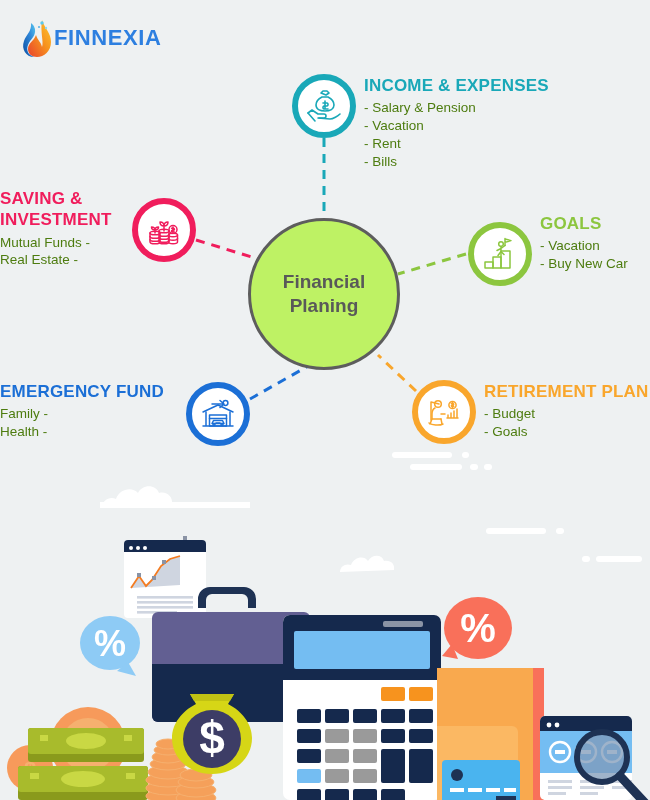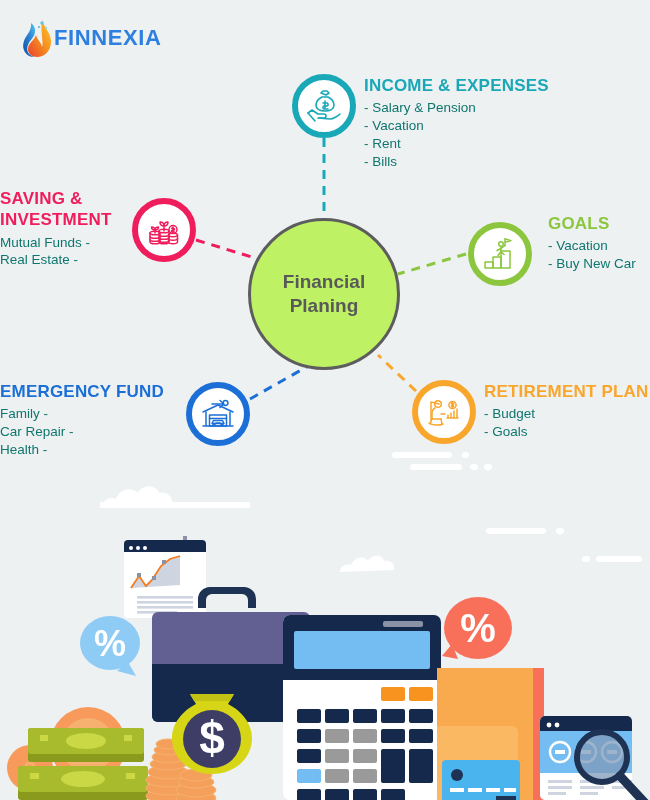--- a/index.html
+++ b/index.html
@@ -41,21 +41,21 @@
     position:relative; z-index:5;
   }
   .bubble svg { display:block; }
 
   .txt { position:absolute; }
   .txt h3 {
     font-size:17px; font-weight:bold; letter-spacing:0.2px;
     line-height:1.25; margin-bottom:3px; white-space:pre-line;
   }
   .txt ul { list-style:none; }
-  .txt li { font-size:13.5px; color:#0f766e; line-height:1.33; white-space:nowrap; }
+  .txt li { font-size:13.5px; color:#4d7c0f; line-height:1.33; white-space:nowrap; }
   .txt.right { text-align:left; }
   .txt.left { }
 
   
   .conn { position:absolute; z-index:1; }
 
   
   .scene { position:absolute; left:0; top:430px; width:650px; height:370px; z-index:2; }
 </style>
 </head>
@@ -160,21 +160,21 @@
     <svg width="40" height="40" viewBox="0 0 40 40" fill="none" stroke="#8cc63f" stroke-width="1.5" stroke-linecap="round" stroke-linejoin="round">
       <rect x="5" y="28" width="8" height="6"></rect>
       <rect x="13" y="23" width="8" height="11"></rect>
       <rect x="21" y="17" width="9" height="17"></rect>
       <circle cx="21" cy="10" r="2.3"></circle>
       <path d="M21 12.5 v5 M21 14.5 l-4 2 M21 14.5 l4 -3 M21 17.5 l-3 4 M21 17.5 l3 3"></path>
       <path d="M25 11.5 v-7 M25 5 l6 1.6 -6 1.8 z"></path>
     </svg>
   </div>
 </div>
-<div class="txt right" style="left:540px;top:213px;margin-left:8px;">
+<div class="txt right" style="left:540px;top:213px;">
   <h3 style="color:#8cc63f;">GOALS</h3>
   <ul>
     <li>- Vacation</li>
     <li>- Buy New Car</li>
   </ul>
 </div>
 
 <div class="node" style="left:186px;top:382px;">
   <div class="bubble" style="border:6px solid #1b6fd6;">
     <svg width="40" height="40" viewBox="0 0 40 40" fill="none" stroke="#1b6fd6" stroke-width="1.5" stroke-linecap="round" stroke-linejoin="round">
@@ -188,21 +188,20 @@
       <path d="M18 29 h4"></path>
       <path d="M14 10 h12 M22 6.5 l4 3.5 -4 3.5"></path>
       <circle cx="27.5" cy="9" r="2.4"></circle>
     </svg>
   </div>
 </div>
 <div class="txt left" style="left:0px;top:381px;width:178px;">
   <h3 style="color:#1b6fd6;">EMERGENCY FUND</h3>
   <ul>
     <li>Family -</li>
-    <li>Car Repair -</li>
     <li>Health -</li>
   </ul>
 </div>
 
 <div class="node" style="left:412px;top:380px;">
   <div class="bubble" style="border:6px solid #f9a62c;">
     <svg width="40" height="40" viewBox="0 0 40 40" fill="none" stroke="#f9a62c" stroke-width="1.5" stroke-linecap="round" stroke-linejoin="round">
       <circle cx="14" cy="12" r="3.3"></circle>
       <path d="M11 16 c-2 1 -3 3 -3 6 v5 h9"></path>
       <path d="M8 27 l-2 5 M17 27 l1 5"></path>

